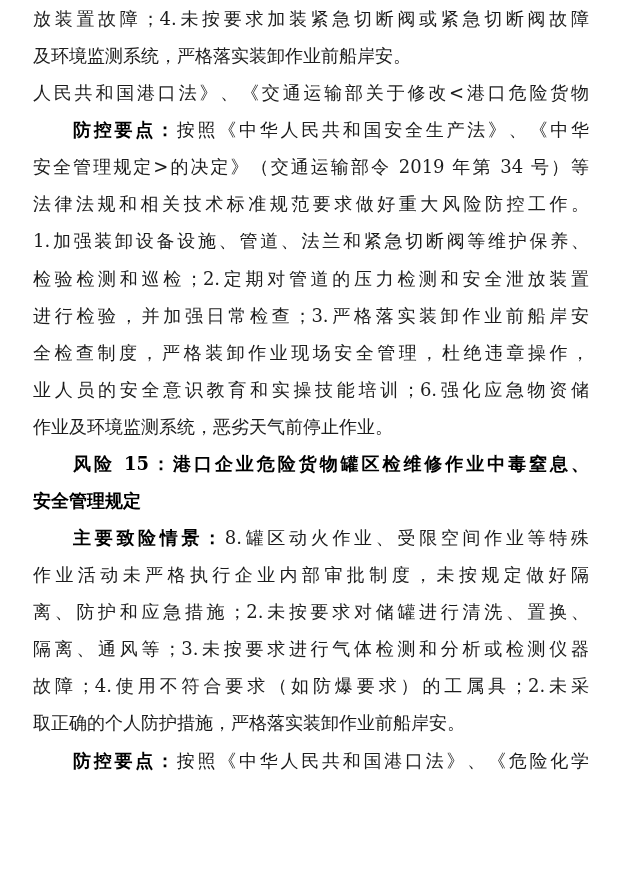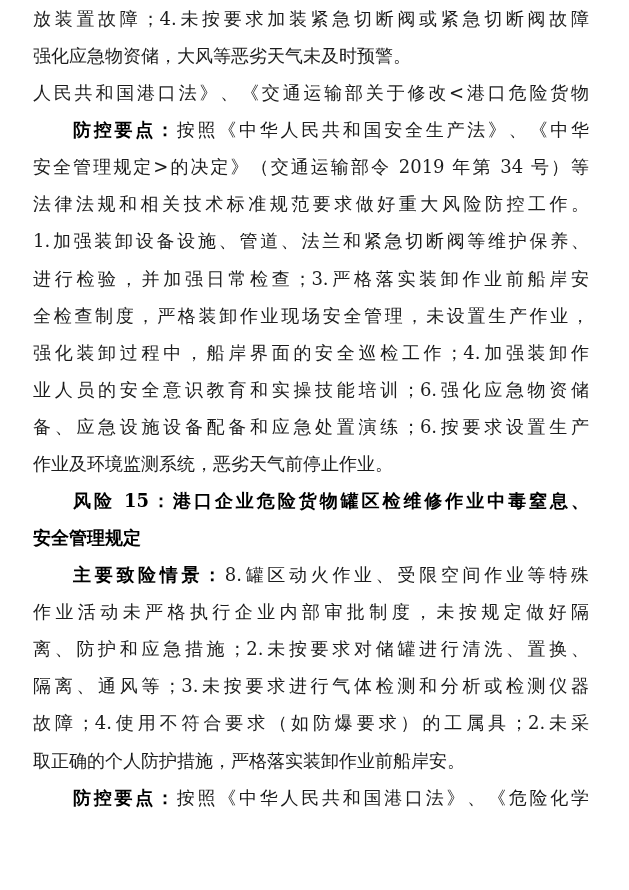--- a/index.html
+++ b/index.html
@@ -44,31 +44,30 @@
     color: #000;
   }
 </style>
 </head>
 <body>
 
 <div class="page">
   <div class="doc">
 
     <div class="line j"><span class="b"></span><span>放装置故障；4.未按要求加装紧急切断阀或紧急切断阀故障</span></div>
-    <div class="line"><span class="b"></span><span>强化应急物资储，大风等恶劣天气未及时预警。</span></div>
+    <div class="line"><span class="b"></span><span>及环境监测系统，严格落实装卸作业前船岸安。</span></div>
     <div class="line j"><span class="b"></span><span>人民共和国港口法》、《交通运输部关于修改&lt;港口危险货物</span></div>
     <div class="line j i"><span class="b">防控要点：</span><span>按照《中华人民共和国安全生产法》、《中华</span></div>
     <div class="line j"><span class="b"></span><span>安全管理规定&gt;的决定》（交通运输部令 2019 年第 34 号）等</span></div>
     <div class="line j"><span class="b"></span><span>法律法规和相关技术标准规范要求做好重大风险防控工作。</span></div>
     <div class="line j"><span class="b"></span><span>1.加强装卸设备设施、管道、法兰和紧急切断阀等维护保养、</span></div>
+    <div class="line j"><span class="b"></span><span>检验检测和巡检；2.定期对管道的压力检测和安全泄放装置</span></div>
     <div class="line j"><span class="b"></span><span>进行检验，并加强日常检查；3.严格落实装卸作业前船岸安</span></div>
-    <div class="line j"><span class="b"></span><span>全检查制度，严格装卸作业现场安全管理，未设置生产作业，</span></div>
-    <div class="line j"><span class="b"></span><span>强化装卸过程中，船岸界面的安全巡检工作；4.加强装卸作</span></div>
+    <div class="line j"><span class="b"></span><span>全检查制度，严格装卸作业现场安全管理，杜绝违章操作，</span></div>
     <div class="line j"><span class="b"></span><span>业人员的安全意识教育和实操技能培训；6.强化应急物资储</span></div>
-    <div class="line j"><span class="b"></span><span>备、应急设施设备配备和应急处置演练；6.按要求设置生产</span></div>
     <div class="line"><span class="b"></span><span>作业及环境监测系统，恶劣天气前停止作业。</span></div>
     <div class="line j i"><span class="b">风险 15：港口企业危险货物罐区检维修作业中毒窒息、</span><span></span></div>
     <div class="line"><span class="b">安全管理规定</span><span></span></div>
     <div class="line j i"><span class="b">主要致险情景：</span><span>8.罐区动火作业、受限空间作业等特殊</span></div>
     <div class="line j"><span class="b"></span><span>作业活动未严格执行企业内部审批制度，未按规定做好隔</span></div>
     <div class="line j"><span class="b"></span><span>离、防护和应急措施；2.未按要求对储罐进行清洗、置换、</span></div>
     <div class="line j"><span class="b"></span><span>隔离、通风等；3.未按要求进行气体检测和分析或检测仪器</span></div>
     <div class="line j"><span class="b"></span><span>故障；4.使用不符合要求（如防爆要求）的工属具；2.未采</span></div>
     <div class="line"><span class="b"></span><span>取正确的个人防护措施，严格落实装卸作业前船岸安。</span></div>
     <div class="line j i"><span class="b">防控要点：</span><span>按照《中华人民共和国港口法》、《危险化学</span></div>

